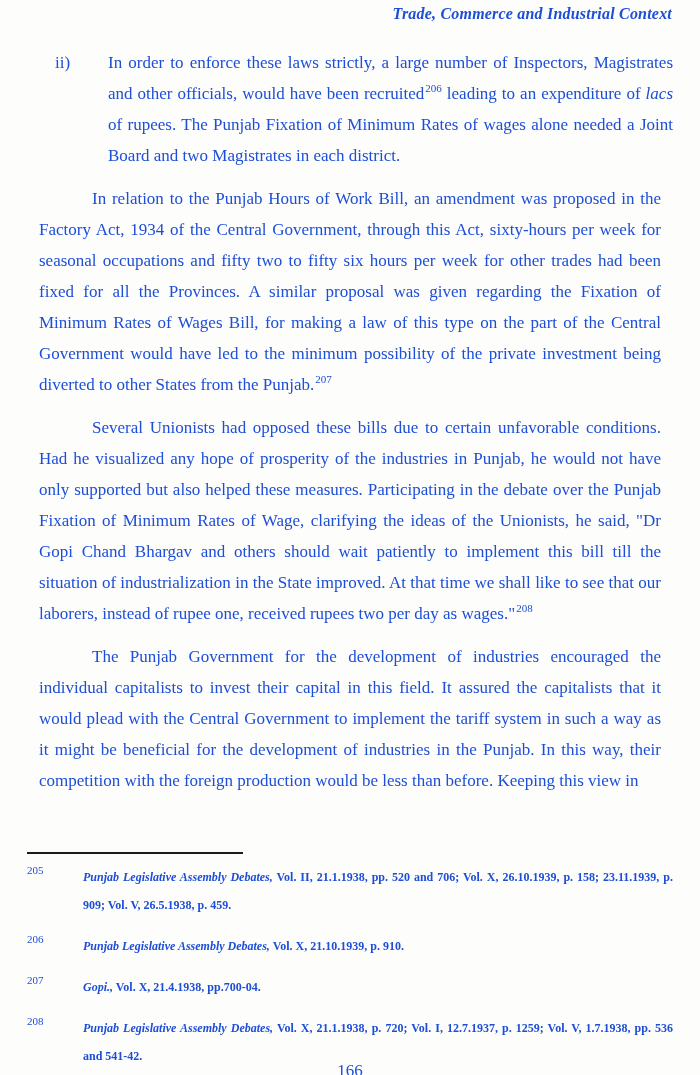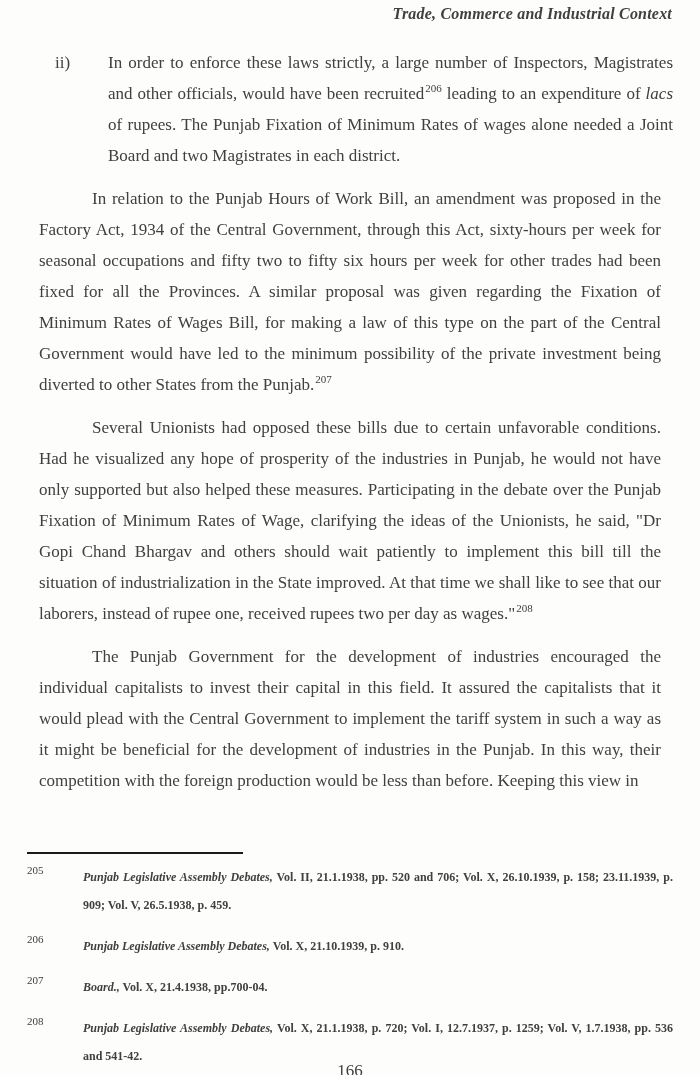--- a/index.html
+++ b/index.html
@@ -4,21 +4,21 @@
 <style>
   html, body { margin: 0; padding: 0; }
   body { background: #ffffff; }
   .page {
     position: relative;
     width: 700px;
     height: 1075px;
     background: #fdfdfc;
     overflow: hidden;
     font-family: "Liberation Serif", serif;
-    color: #404040;
+    color: #1d4ed8;
   }
   .header-title {
     position: absolute;
     top: 5px;
     right: 28px;
     font-size: 16px;
     font-style: italic;
     font-weight: 600;
     letter-spacing: 0.2px;
   }
@@ -122,21 +122,21 @@
       <span class="fn-body"><span class="seg-i">Punjab Legislative Assembly Debates,</span><span> Vol. II, 21.1.1938, pp. 520 and 706; Vol. X, 26.10.1939, p. 158; 23.11.1939, p. 909; Vol. V, 26.5.1938, p. 459.</span></span>
     </div>
 
     <div class="fn">
       <span class="fn-num">206</span>
       <span class="fn-body"><span class="seg-i">Punjab Legislative Assembly Debates,</span><span> Vol. X, 21.10.1939, p. 910.</span></span>
     </div>
 
     <div class="fn">
       <span class="fn-num">207</span>
-      <span class="fn-body"><span class="seg-i">Board.,</span><span> Vol. X, 21.4.1938, pp.700-04.</span></span>
+      <span class="fn-body"><span class="seg-i">Gopi.,</span><span> Vol. X, 21.4.1938, pp.700-04.</span></span>
     </div>
 
     <div class="fn">
       <span class="fn-num">208</span>
       <span class="fn-body"><span class="seg-i">Punjab Legislative Assembly Debates,</span><span> Vol. X, 21.1.1938, p. 720; Vol. I, 12.7.1937, p. 1259; Vol. V, 1.7.1938, pp. 536 and 541-42.</span></span>
     </div>
   </div>
 
   <div class="page-num">166</div>
 

